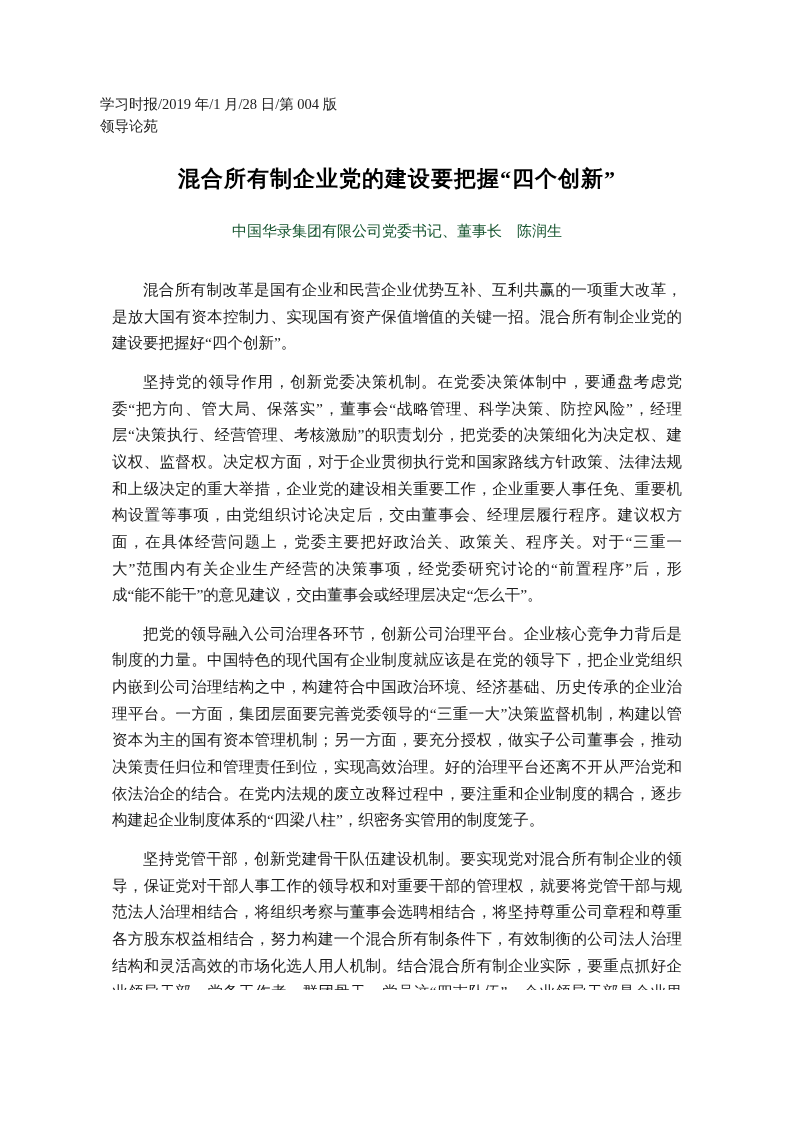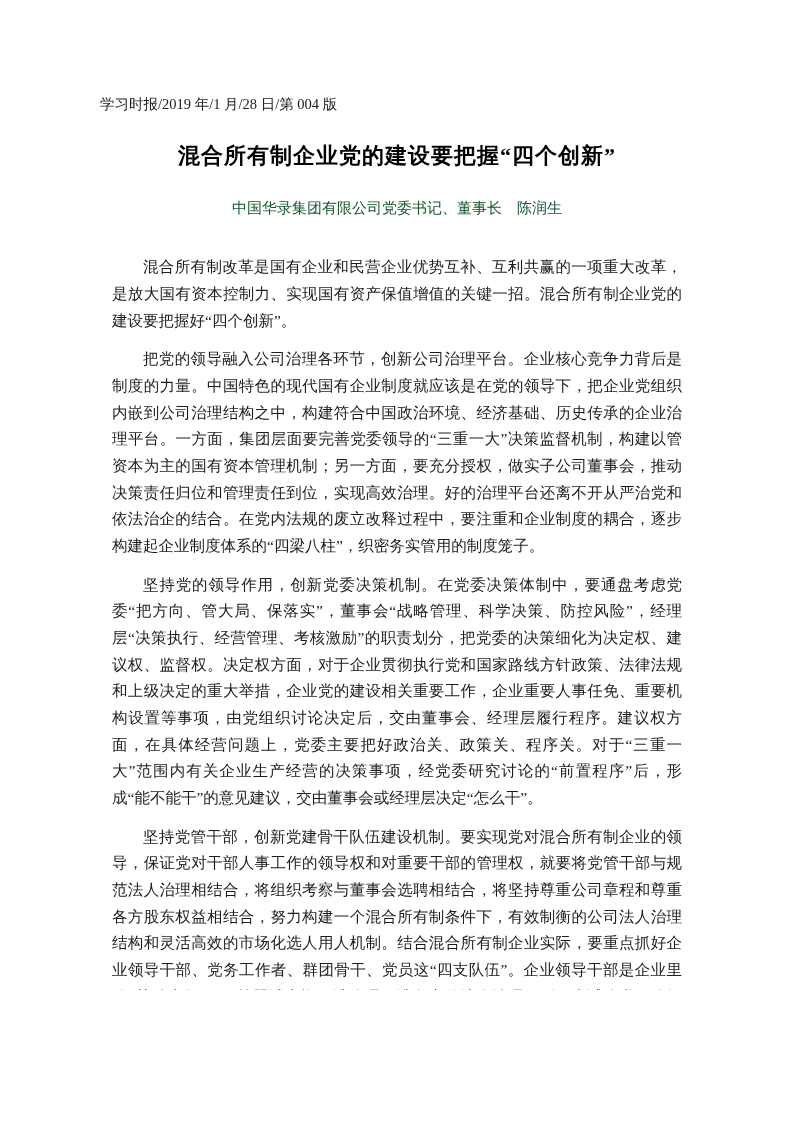--- a/index.html
+++ b/index.html
@@ -84,29 +84,30 @@
     letter-spacing: 0.2px;
     white-space: pre;
   }
 </style>
 </head>
 <body>
 
 <div class="page">
   <div class="content">
     <div class="source-line">学习时报/2019 年/1 月/28 日/第 004 版</div>
+    <div class="column-name">领导论苑</div>
 
     <h1 class="article-title">混合所有制企业党的建设要把握“四个创新”</h1>
 
     <div class="byline">中国华录集团有限公司党委书记、董事长　陈润生</div>
 
     <div class="body-text">
       <p>混合所有制改革是国有企业和民营企业优势互补、互利共赢的一项重大改革，是放大国有资本控制力、实现国有资产保值增值的关键一招。混合所有制企业党的建设要把握好“四个创新”。</p>
+      <p>坚持党的领导作用，创新党委决策机制。在党委决策体制中，要通盘考虑党委“把方向、管大局、保落实”，董事会“战略管理、科学决策、防控风险”，经理层“决策执行、经营管理、考核激励”的职责划分，把党委的决策细化为决定权、建议权、监督权。决定权方面，对于企业贯彻执行党和国家路线方针政策、法律法规和上级决定的重大举措，企业党的建设相关重要工作，企业重要人事任免、重要机构设置等事项，由党组织讨论决定后，交由董事会、经理层履行程序。建议权方面，在具体经营问题上，党委主要把好政治关、政策关、程序关。对于“三重一大”范围内有关企业生产经营的决策事项，经党委研究讨论的“前置程序”后，形成“能不能干”的意见建议，交由董事会或经理层决定“怎么干”。</p>
       <p>把党的领导融入公司治理各环节，创新公司治理平台。企业核心竞争力背后是制度的力量。中国特色的现代国有企业制度就应该是在党的领导下，把企业党组织内嵌到公司治理结构之中，构建符合中国政治环境、经济基础、历史传承的企业治理平台。一方面，集团层面要完善党委领导的“三重一大”决策监督机制，构建以管资本为主的国有资本管理机制；另一方面，要充分授权，做实子公司董事会，推动决策责任归位和管理责任到位，实现高效治理。好的治理平台还离不开从严治党和依法治企的结合。在党内法规的废立改释过程中，要注重和企业制度的耦合，逐步构建起企业制度体系的“四梁八柱”，织密务实管用的制度笼子。</p>
-      <p>坚持党的领导作用，创新党委决策机制。在党委决策体制中，要通盘考虑党委“把方向、管大局、保落实”，董事会“战略管理、科学决策、防控风险”，经理层“决策执行、经营管理、考核激励”的职责划分，把党委的决策细化为决定权、建议权、监督权。决定权方面，对于企业贯彻执行党和国家路线方针政策、法律法规和上级决定的重大举措，企业党的建设相关重要工作，企业重要人事任免、重要机构设置等事项，由党组织讨论决定后，交由董事会、经理层履行程序。建议权方面，在具体经营问题上，党委主要把好政治关、政策关、程序关。对于“三重一大”范围内有关企业生产经营的决策事项，经党委研究讨论的“前置程序”后，形成“能不能干”的意见建议，交由董事会或经理层决定“怎么干”。</p>
       <p>坚持党管干部，创新党建骨干队伍建设机制。要实现党对混合所有制企业的领导，保证党对干部人事工作的领导权和对重要干部的管理权，就要将党管干部与规范法人治理相结合，将组织考察与董事会选聘相结合，将坚持尊重公司章程和尊重各方股东权益相结合，努力构建一个混合所有制条件下，有效制衡的公司法人治理结构和灵活高效的市场化选人用人机制。结合混合所有制企业实际，要重点抓好企业领导干部、党务工作者、群团骨干、党员这“四支队伍”。企业领导干部是企业里的“关键少数”，要按照谁出资、谁管理、谁负责的法人治理原则，尝试分类、分级管理。党务工作者是落实党建工作的主力军，既要选拔党性强、素质高、懂经营、口碑好的优秀人才成为党务工作者，更要不断强化党性教育，加强能力建设，在巡视、党建考核等实战中“以考代培”提高能力。群团骨干是党联系群众的桥梁纽带，要重视选拔推荐思想信念坚定、工作能力出众、作风清正廉明的干部，打造以各级工会主席、团委书记为代表的群团骨干队伍。党员是群众身边的先锋模范，要加强思想教育，引导党员带头响应党的号召，带头建功立业，带头引领群众攻坚克难，真正成为思想觉悟高、业务技能高、群众威信高的优秀党员，切实发挥先锋模范作用。</p>
 
     </div>
   </div>
 
   <div class="footer-rule"></div>
   <div class="page-indicator">第1页 共1页</div>
   <div class="copyright-strip">?1994-2016 China Academic Journal Electronic Publishing House. All rights reserved.    http://www.cnki.net</div>
 </div>
 

